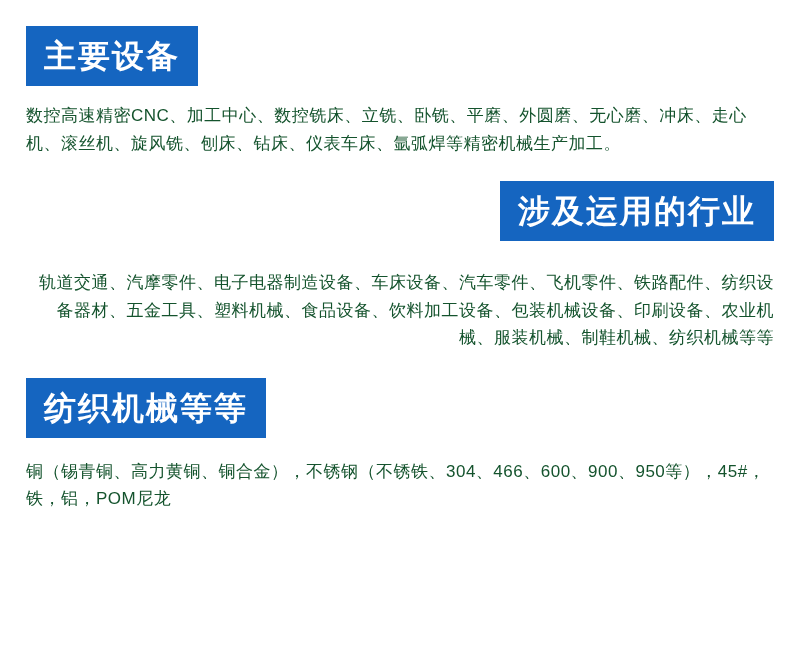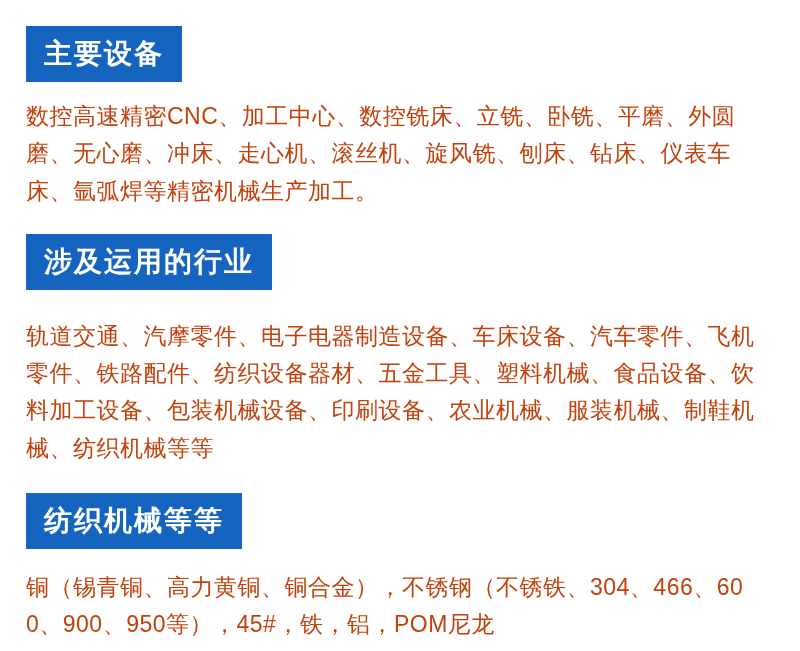--- a/index.html
+++ b/index.html
@@ -23,37 +23,37 @@
   .section {
     margin-bottom: 6px;
   }
   .heading-wrap {
     display: block;
   }
   .heading {
     display: inline-block;
     background: #1565c0;
     color: #ffffff;
-    font-size: 28px;
+    font-size: 32px;
     font-weight: bold;
     letter-spacing: 2px;
     line-height: 1;
     padding: 14px 18px 14px 18px;
     white-space: nowrap;
   }
   .body-text {
-    color: #c2410c;
-    font-size: 23px;
+    color: #14532d;
+    font-size: 17px;
     line-height: 1.62;
     letter-spacing: 0.5px;
     margin: 14px 0 0 0;
     word-break: break-all;
   }
   .s1 { margin-top: 2px; }
-  .s2 { margin-top: 24px; }
+  .s2 { margin-top: 24px; text-align: right; }
   .s3 { margin-top: 26px; }
   .sec1-text { margin-top: 16px; }
   .sec2-text { margin-top: 28px; }
   .sec3-text { margin-top: 20px; }
 </style>
 </head>
 <body>
 
 <div class="page">
 

